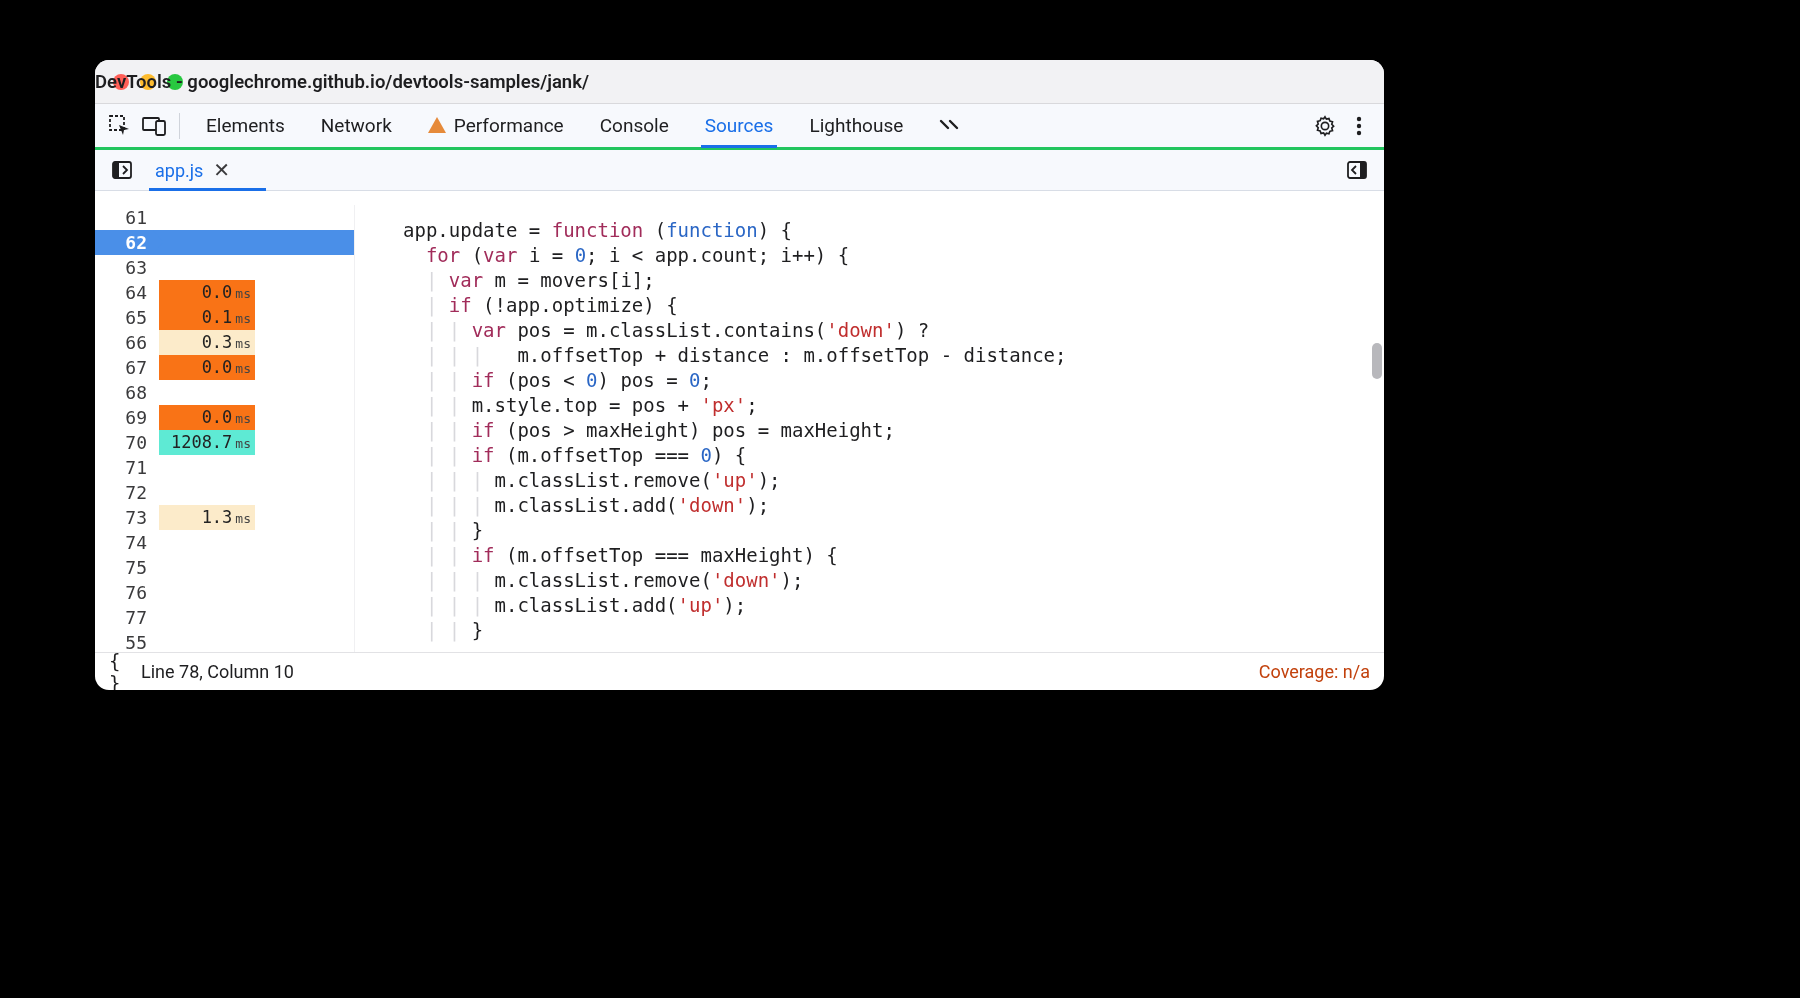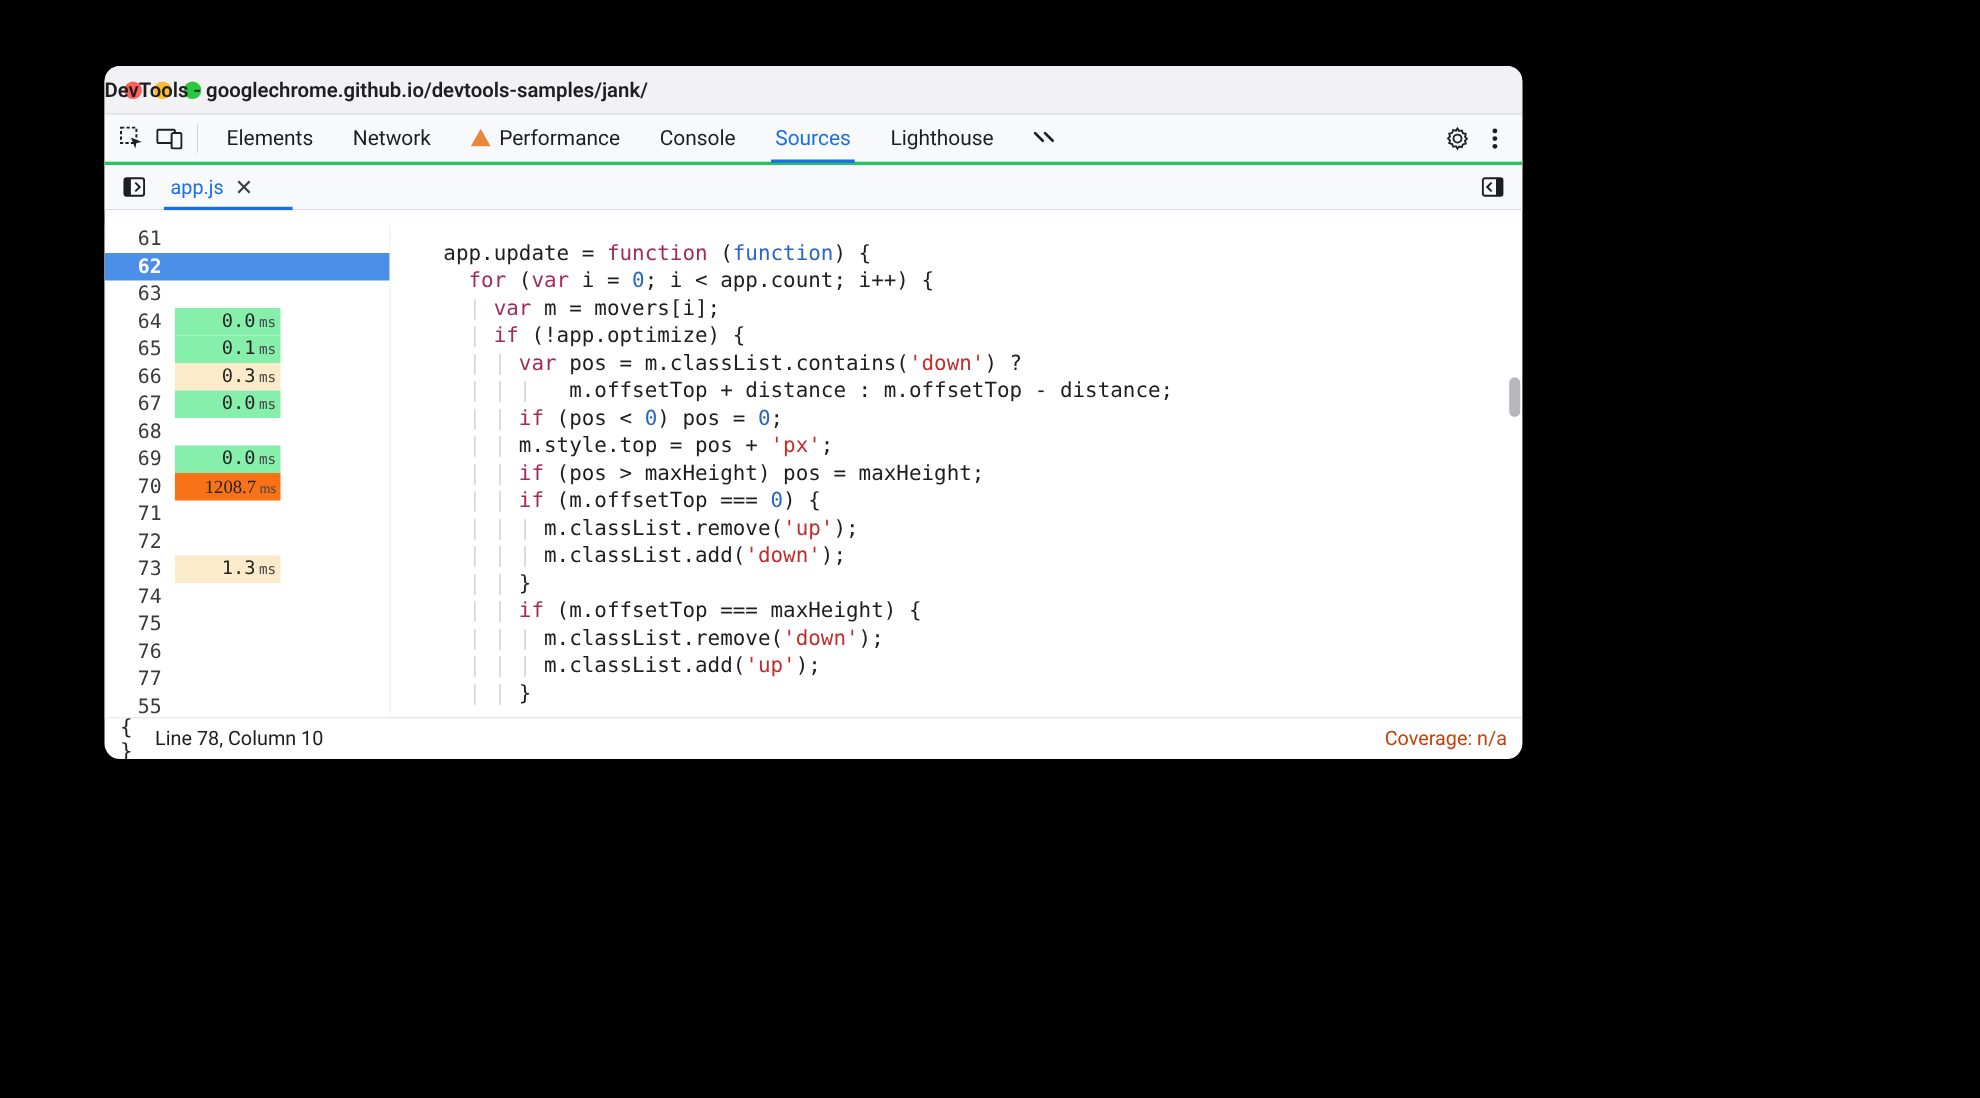--- a/index.html
+++ b/index.html
@@ -176,23 +176,23 @@
     height: 25px;
     width: 96px;
     display: flex;
     align-items: baseline;
     justify-content: flex-end;
     padding: 0 4px 0 0;
     font-size: 17px;
     color: #222;
   }
   .timing .ms { font-size: 13px; margin-left: 3px; color: #444; }
-  .h0 { background: #86efac; }
+  .h0 { background: #f97316; }
   .h1 { background: #fcebca; }
-  .h2 { background: #f97316; font-family: Liberation Serif, serif; }
+  .h2 { background: #5eead4; }
   .code {
     position: absolute;
     top: 2px;
     left: 260px;
     right: 0;
     padding-left: 48px;
   }
   .cl {
     height: 25px;
     white-space: pre;

